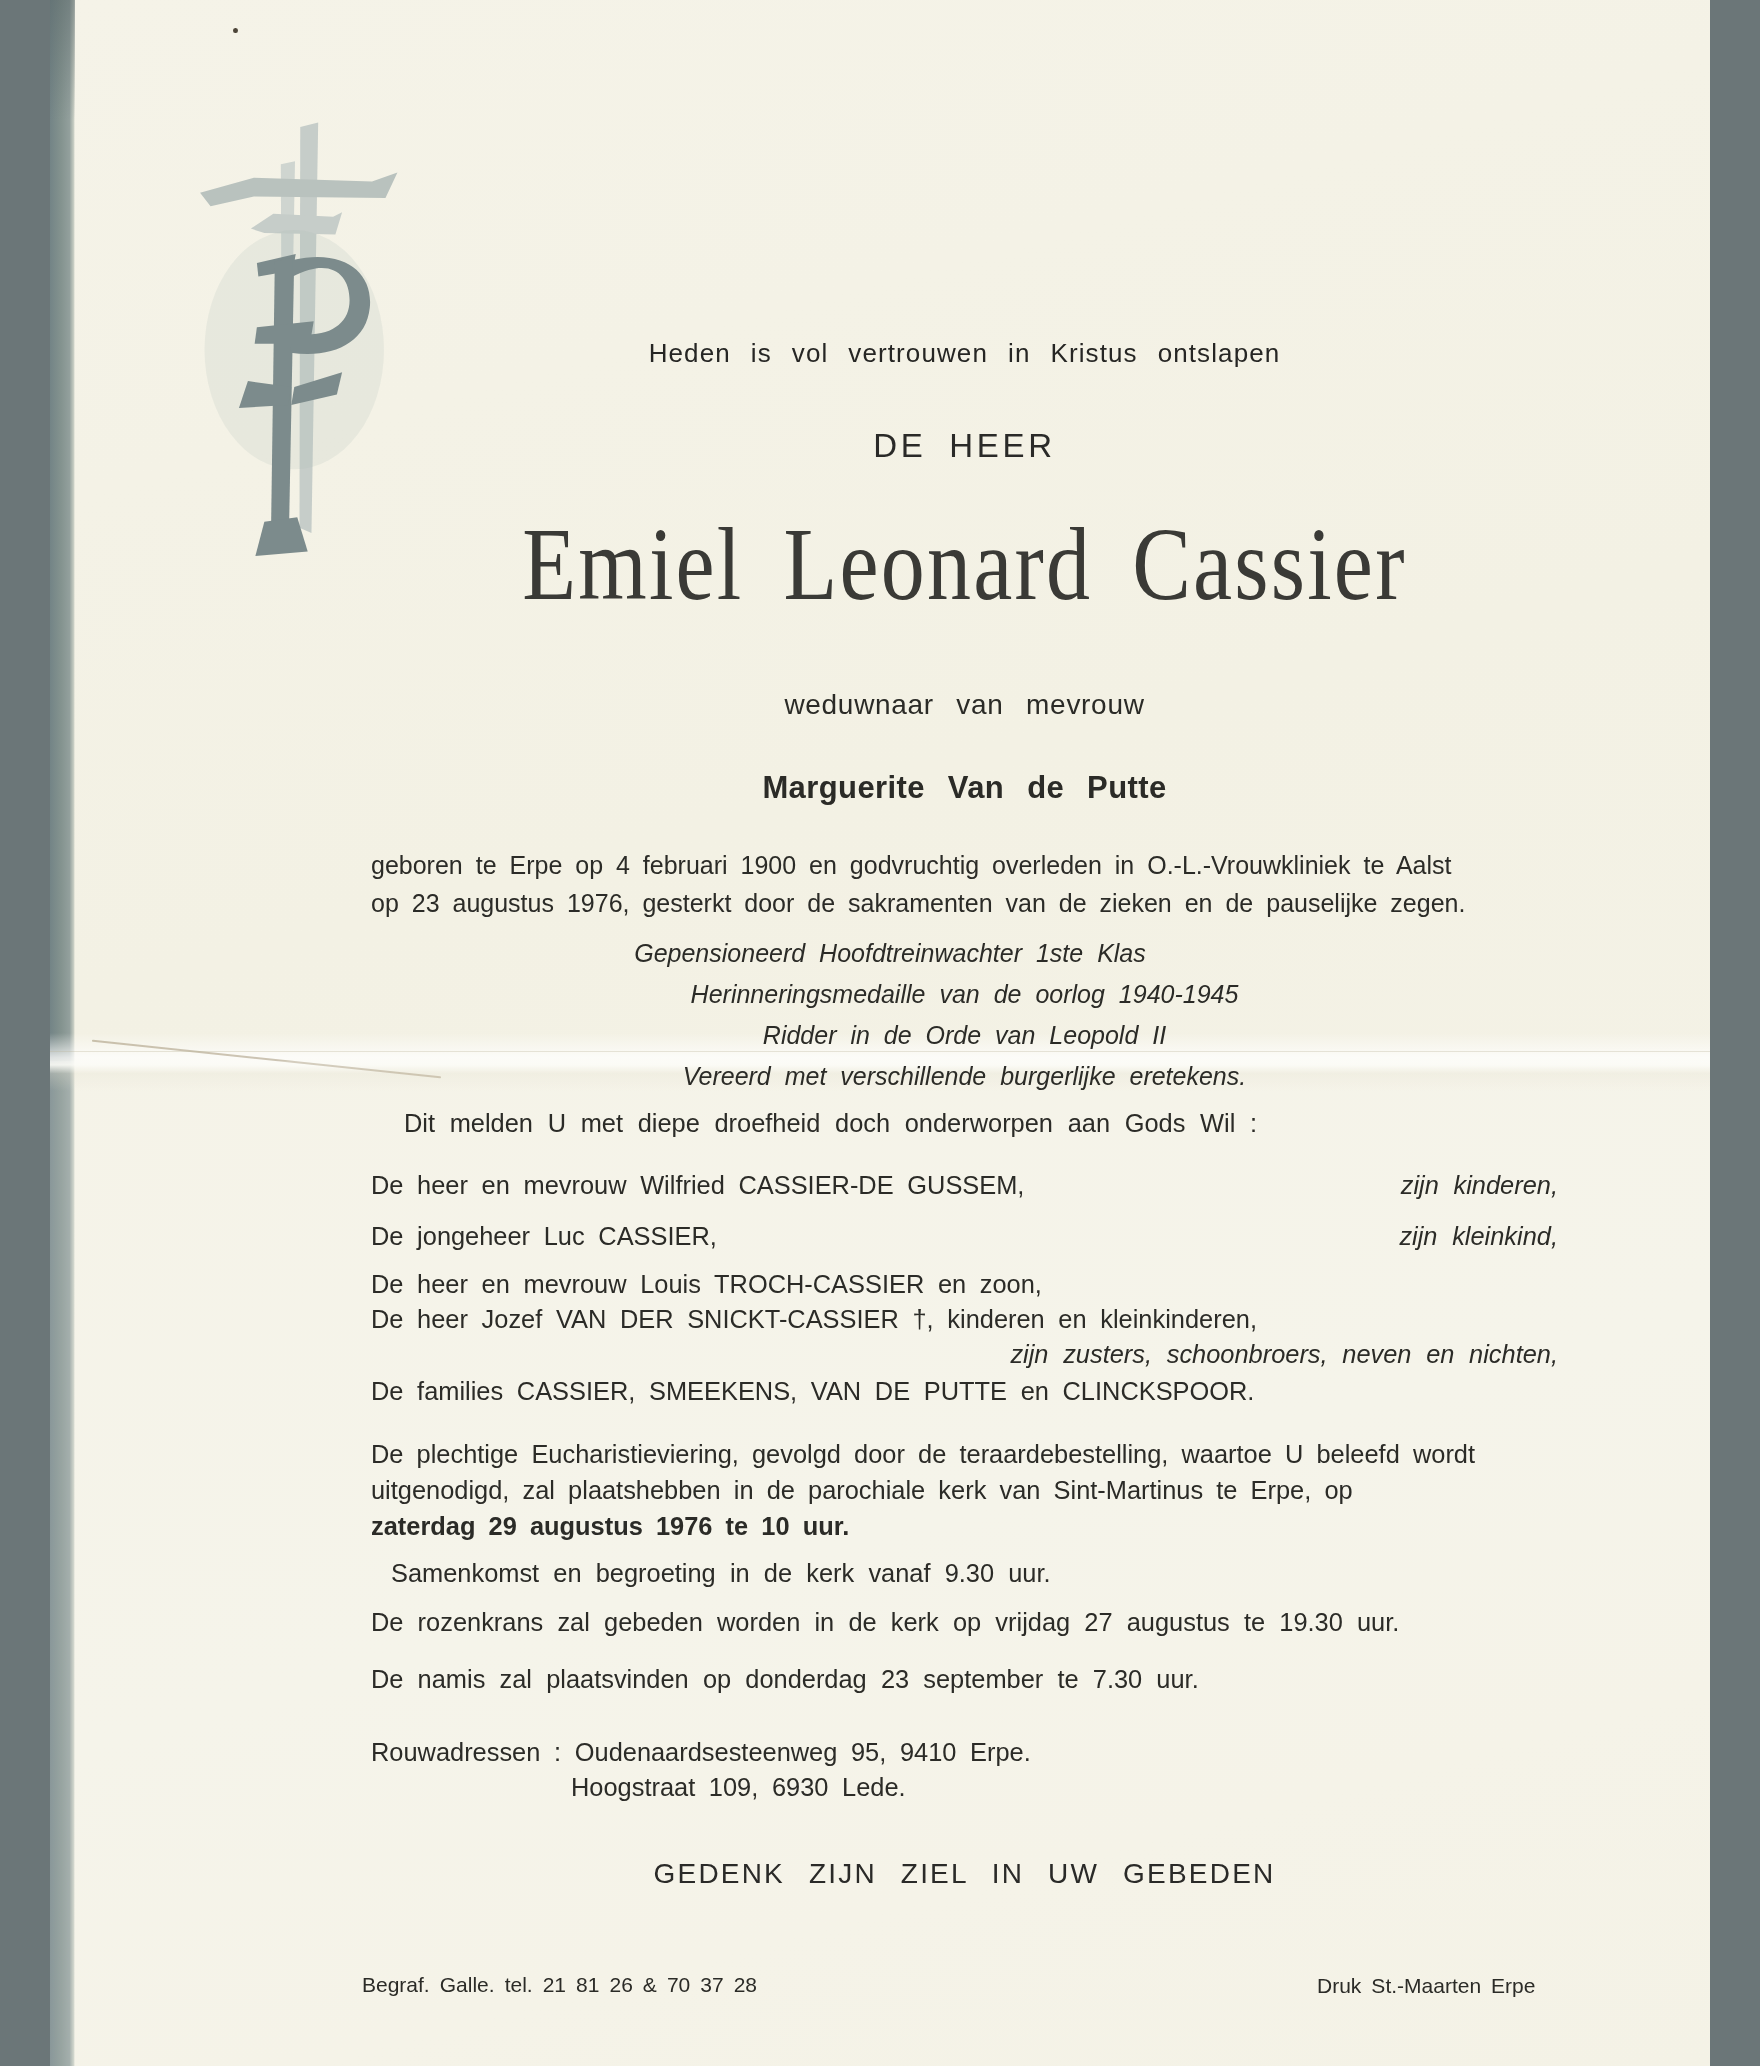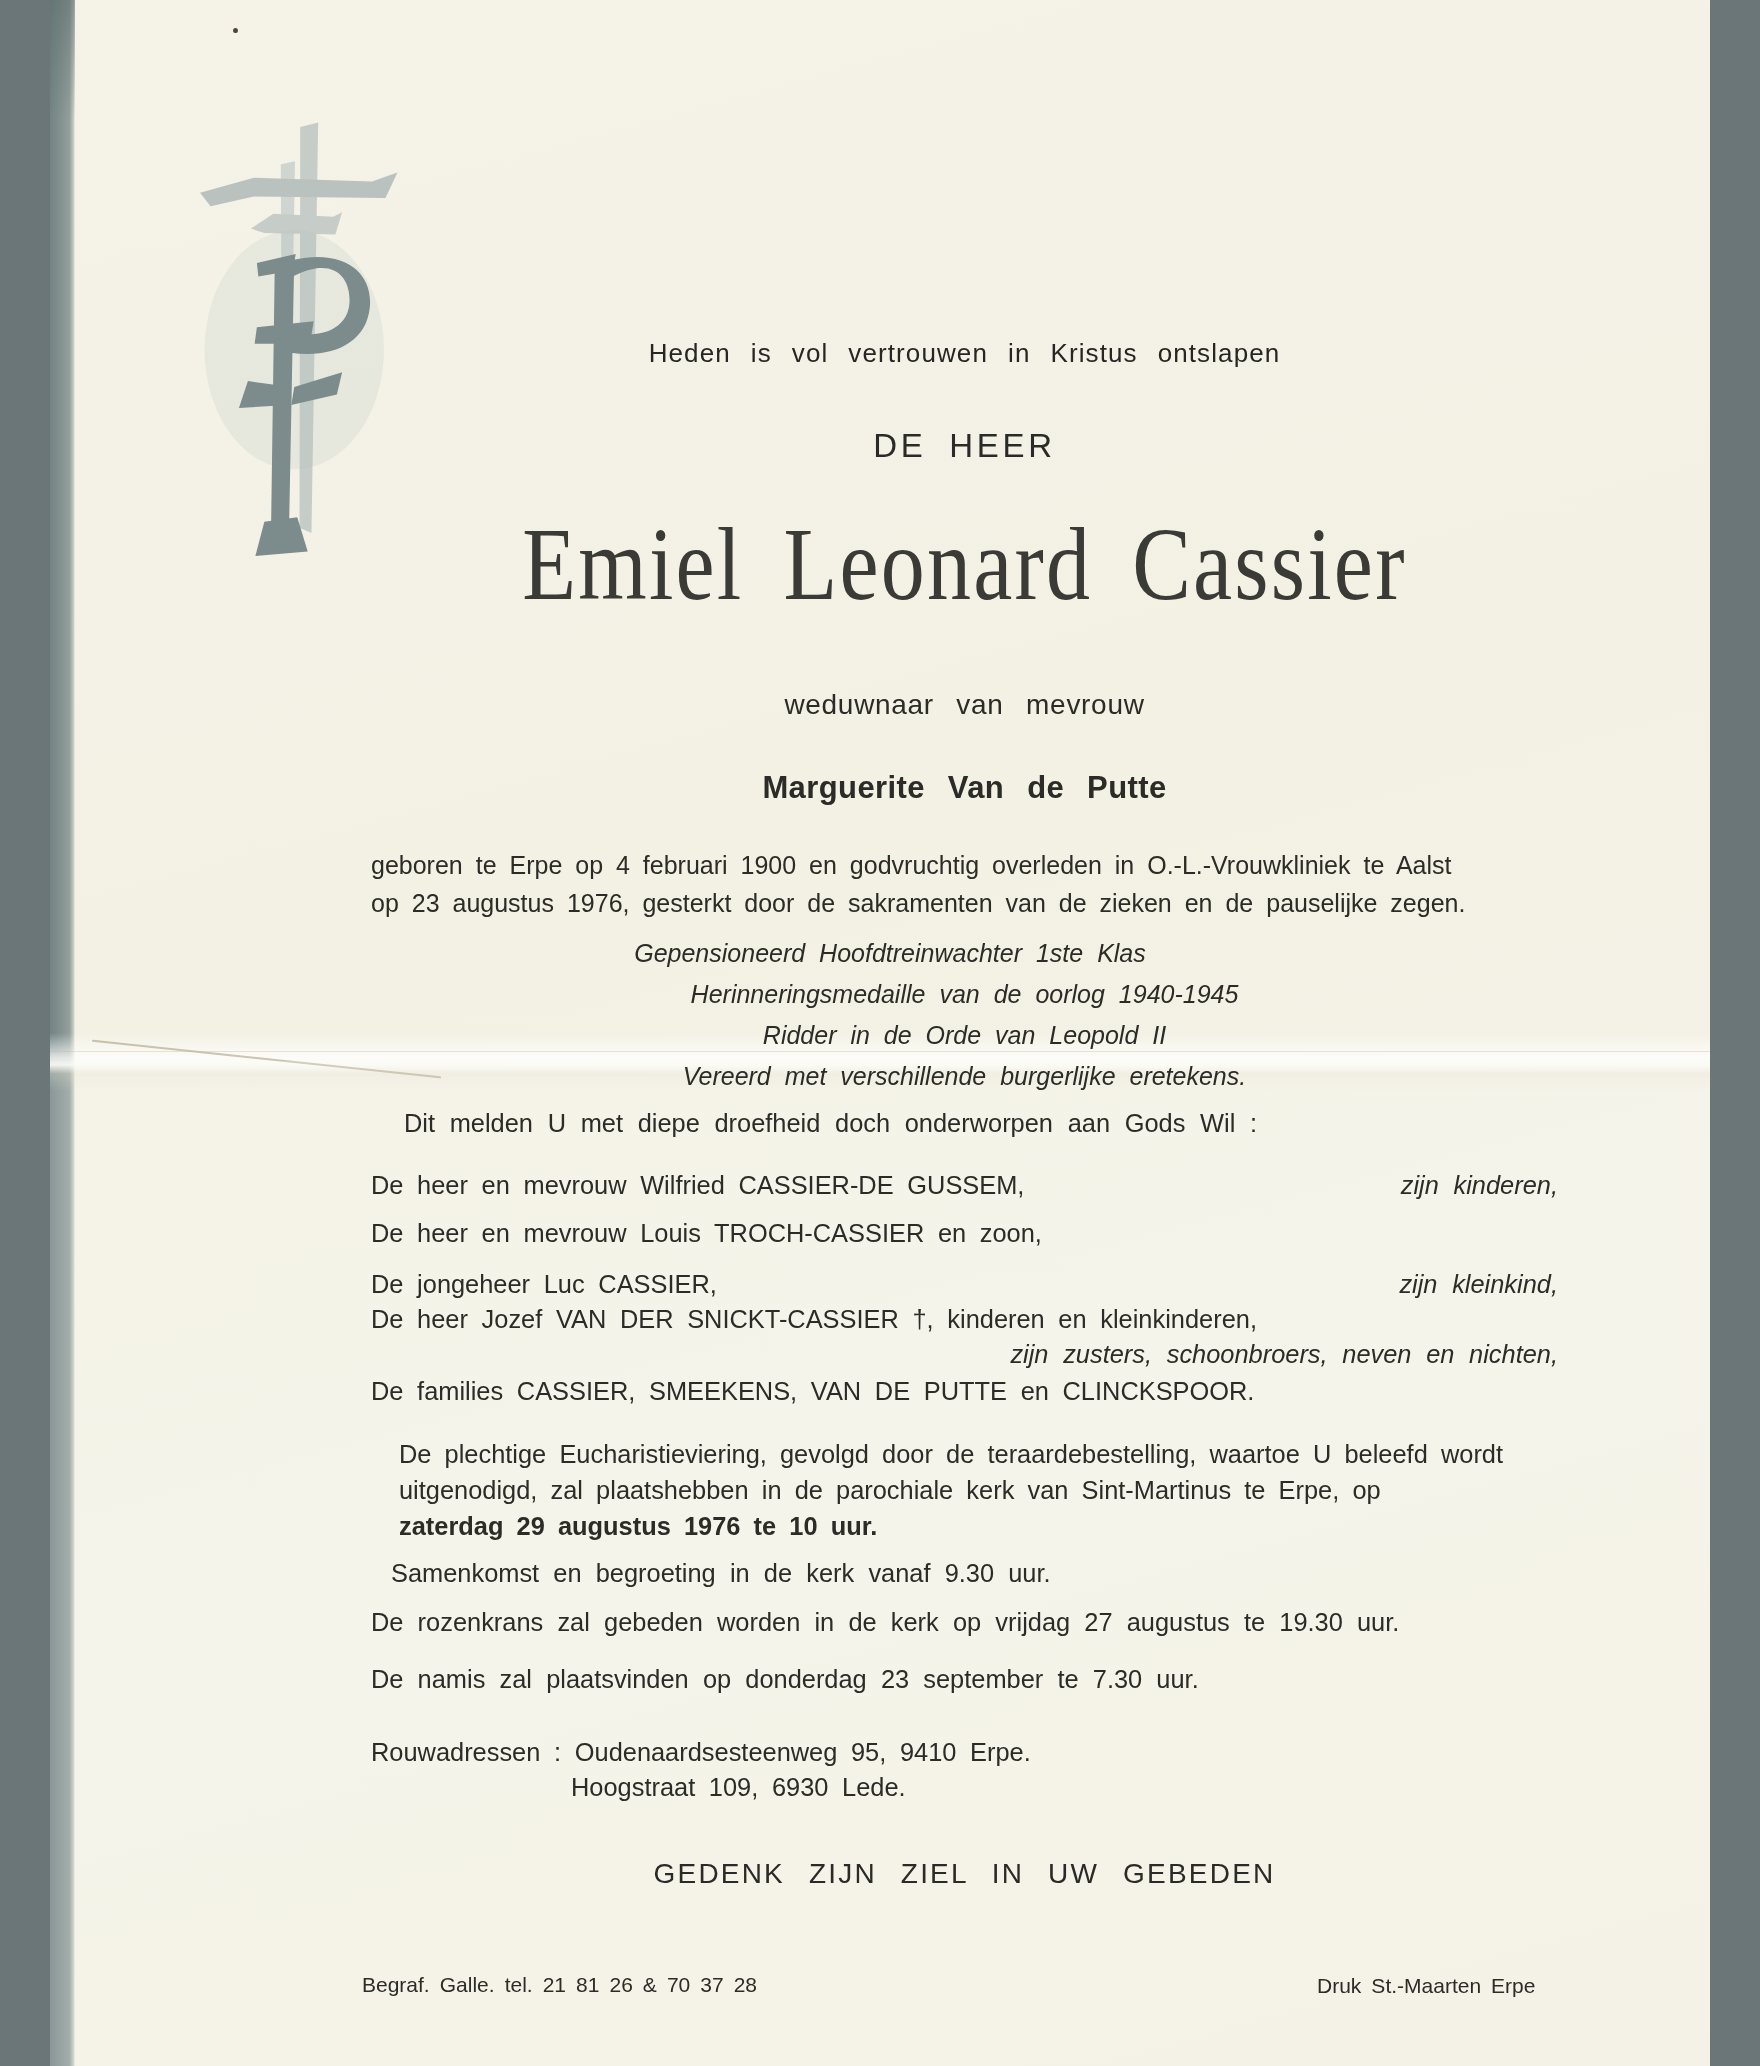--- a/index.html
+++ b/index.html
@@ -63,21 +63,21 @@
   .family .row { display: flex; justify-content: space-between; align-items: baseline; }
   .family .r1 { margin-top: 4.5px; }
   .family .r2 { margin-top: 22.4px; }
   .family .r3 { margin-top: 19.4px; }
   .family .r4 { margin-top: 6px; }
   .family .r5 { margin-top: 6px; }
   .family .r6 { margin-top: 7.5px; justify-content: center; }
   .family .names { word-spacing: .26em; }
   .family .rel { font-style: italic; word-spacing: .3em; margin-left: auto; }
 
-  .service { top: 1436px; font-size: 25.4px; line-height: 36px; word-spacing: .24em; margin-left: 28px; }
+  .service { top: 1436px; font-size: 25.4px; line-height: 36px; word-spacing: .24em; }
   .service .b { font-weight: 700; }
 
   .sched1  { top: 1559px; font-size: 25.4px; word-spacing: .28em; margin-left: 20px; }
   .sched2  { top: 1608px; font-size: 25.4px; word-spacing: .28em; }
   .sched3  { top: 1665px; font-size: 25.4px; word-spacing: .28em; }
 
   .rouw    { top: 1735px; font-size: 25.4px; word-spacing: .26em; line-height: 35px; }
   .rouw .indent { padding-left: 200px; }
 
   .closing { top: 1858px; font-size: 28px; letter-spacing: 2.2px; word-spacing: .5em; color: #2a2a28; }
@@ -139,27 +139,27 @@
     <div>Vereerd met verschillende burgerlijke eretekens.</div>
   </div>
 
   <div class="tblock col announce">Dit melden U met diepe droefheid doch onderworpen aan Gods Wil :</div>
 
   <div class="tblock col family">
     <div class="row r1">
       <span class="names">De heer en mevrouw Wilfried CASSIER-DE GUSSEM,</span>
       <span class="rel">zijn kinderen,</span>
     </div>
+    <div class="row r2">
+      <span class="names">De jongeheer Luc CASSIER,</span>
+      <span class="rel">zijn kleinkind,</span>
+    </div>
     <div class="row r3">
       <span class="names">De heer en mevrouw Louis TROCH-CASSIER en zoon,</span>
       <span class="rel"></span>
-    </div>
-    <div class="row r2">
-      <span class="names">De jongeheer Luc CASSIER,</span>
-      <span class="rel">zijn kleinkind,</span>
     </div>
     <div class="row r4">
       <span class="names">De heer Jozef VAN DER SNICKT-CASSIER †, kinderen en kleinkinderen,</span>
       <span class="rel"></span>
     </div>
     <div class="row r5">
       <span class="names"></span>
       <span class="rel">zijn zusters, schoonbroers, neven en nichten,</span>
     </div>
     <div class="row r6">

